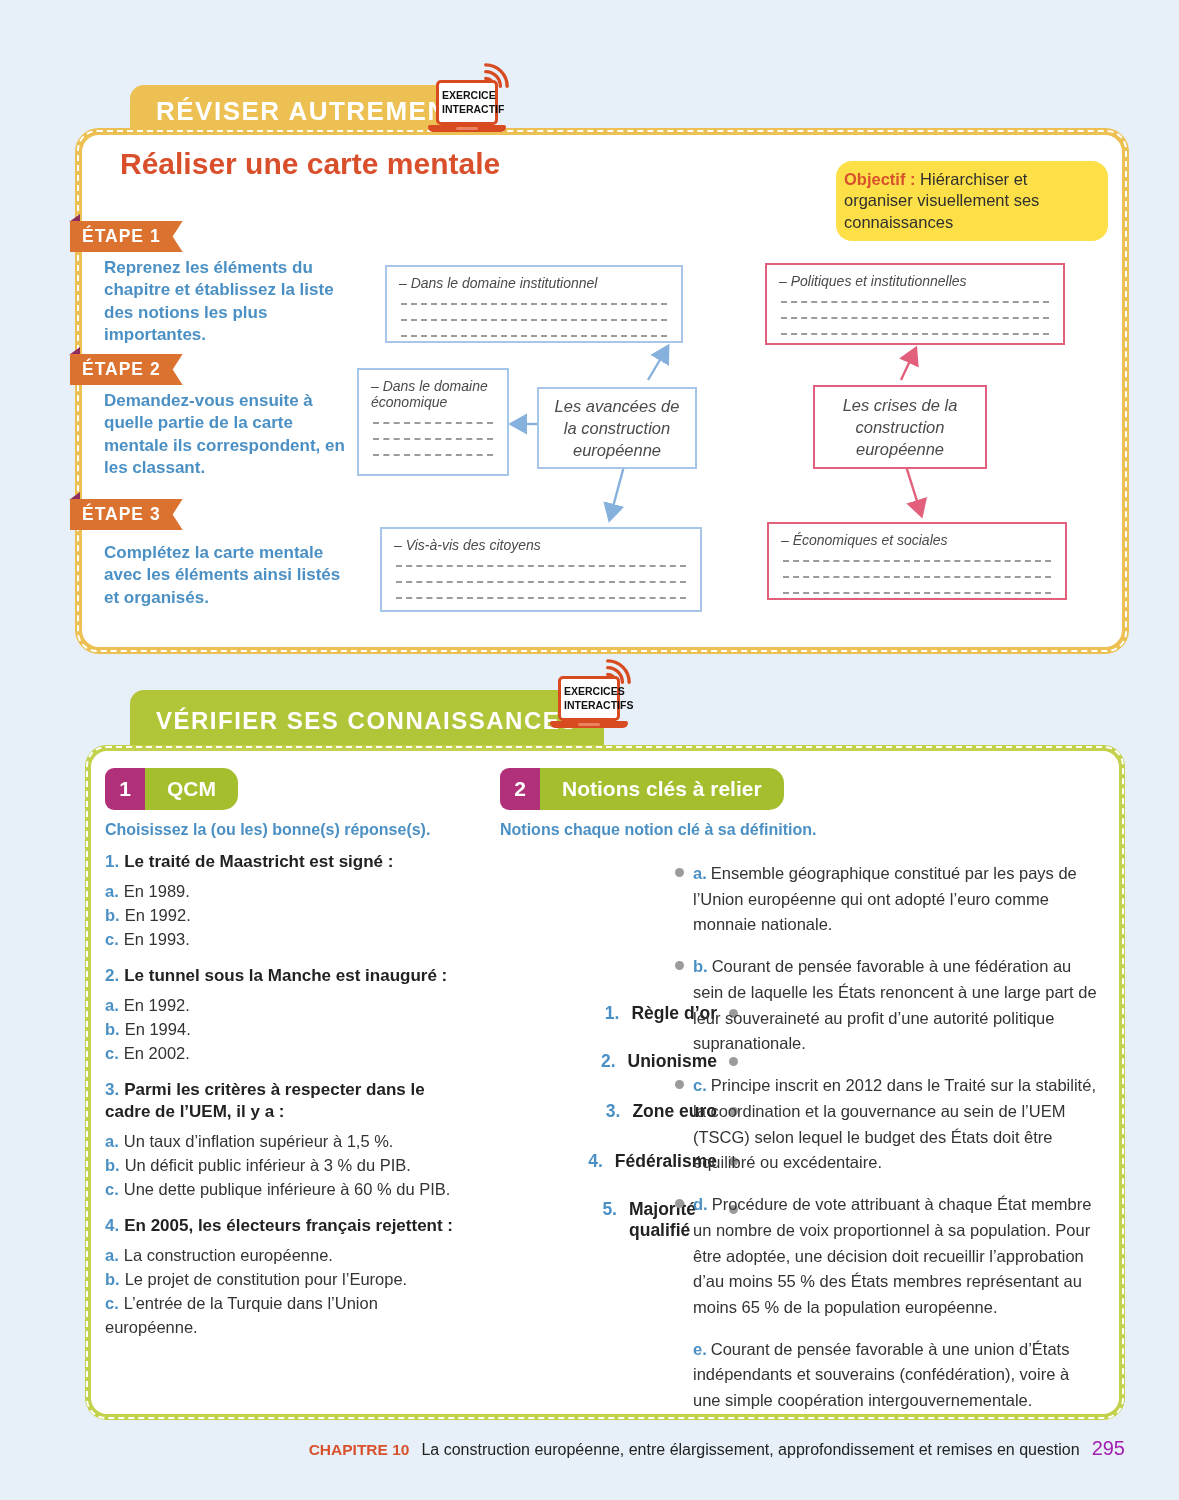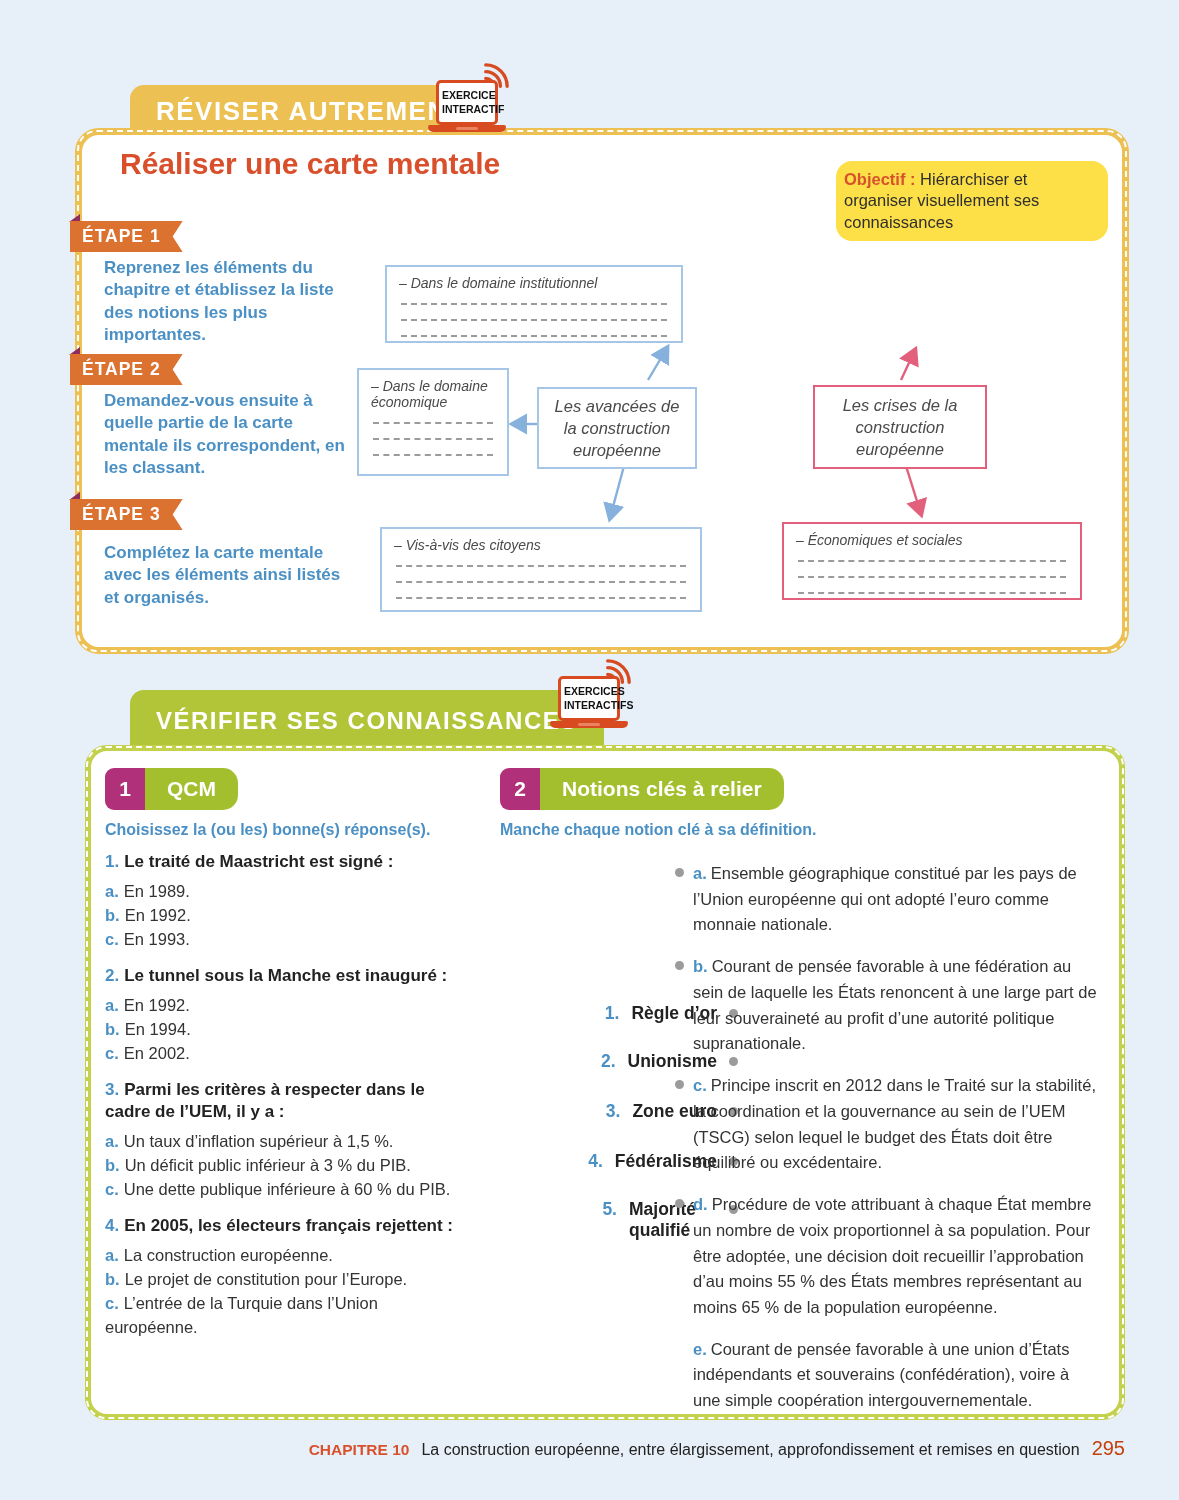--- a/index.html
+++ b/index.html
@@ -74,21 +74,21 @@
   .defs-col{position:absolute;left:584px;top:110px;width:424px;}
   .def{display:flex;gap:9px;margin-bottom:16px;}
   .def .dot{margin-top:7px;}
   .def.no-dot .dot{visibility:hidden;}
   .def-text{margin:0;font-size:16.5px;color:#333;line-height:1.56;}
   .def-letter{color:#4b90c4;font-weight:bold;margin-right:4px;}
   
   .footer{position:absolute;top:1437px;right:54px;display:flex;align-items:baseline;gap:12px;}
   .chap{color:#d9512c;font-weight:bold;font-size:15.5px;}
   .chap-title{color:#222;font-size:16px;}
-  .pageno{color:#c2410c;font-size:20px;}
+  .pageno{color:#a21caf;font-size:20px;}
 </style>
 </head>
 <body>
 
 <div class="tab tab-yellow">
   <span>RÉVISER AUTREMENT</span>
 </div>
 
 <div class="panel panel-yellow">
   <h1 class="carte-title">Réaliser une carte mentale</h1>
@@ -132,20 +132,26 @@
     <line x1="824" y1="331" x2="839" y2="379" stroke="#e2607c" stroke-width="2.4" marker-end="url(#mp)"></line>
   </svg>
 
   <div class="mm-box mm-blue" style="left:303px;top:130px;width:298px;height:78px;">
     <div>– Dans le domaine institutionnel</div>
     <div class="mm-line"></div>
     <div class="mm-line"></div>
     <div class="mm-line"></div>
   </div>
 
+  <div class="mm-box mm-pink" style="left:683px;top:128px;width:300px;height:82px;">
+    <div>– Politiques et institutionnelles</div>
+    <div class="mm-line"></div>
+    <div class="mm-line"></div>
+    <div class="mm-line"></div>
+  </div>
 
   <div class="mm-box mm-blue" style="left:275px;top:233px;width:152px;height:108px;">
     <div>– Dans le domaine économique</div>
     <div class="mm-line"></div>
     <div class="mm-line"></div>
     <div class="mm-line"></div>
   </div>
 
   <div class="mm-box mm-blue mm-center" style="left:455px;top:252px;width:160px;height:82px;">
     <div>Les avancées de la construction européenne</div>
@@ -155,21 +161,21 @@
     <div>Les crises de la construction européenne</div>
   </div>
 
   <div class="mm-box mm-blue" style="left:298px;top:392px;width:322px;height:85px;">
     <div>– Vis-à-vis des citoyens</div>
     <div class="mm-line"></div>
     <div class="mm-line"></div>
     <div class="mm-line"></div>
   </div>
 
-  <div class="mm-box mm-pink" style="left:685px;top:387px;width:300px;height:78px;margin-left:15px;">
+  <div class="mm-box mm-pink" style="left:685px;top:387px;width:300px;height:78px;">
     <div>– Économiques et sociales</div>
     <div class="mm-line"></div>
     <div class="mm-line"></div>
     <div class="mm-line"></div>
   </div>
 </div>
 
 <div class="badge badge-top">
   <svg class="wifi" viewBox="0 0 32 32">
     <g fill="none" stroke="#d84b20" stroke-width="3" stroke-linecap="round">
@@ -194,21 +200,21 @@
   <div class="sec-header" style="left:14px;top:17px;">
     <span class="sec-num">1</span>
     <span class="sec-title">QCM</span>
   </div>
   <p class="instr" style="left:14px;">Choisissez la (ou les) bonne(s) réponse(s).</p>
 
   <div class="sec-header" style="left:409px;top:17px;">
     <span class="sec-num">2</span>
     <span class="sec-title">Notions clés à relier</span>
   </div>
-  <p class="instr" style="left:409px;">Manche chaque notion clé à sa définition.</p>
+  <p class="instr" style="left:409px;">Notions chaque notion clé à sa définition.</p>
 
   <div class="qcm-col">
     <div class="question">
       <p class="q-title"><span class="q-num">1.</span><span>Le traité de Maastricht est signé :</span></p>
       <div class="opt"><span class="opt-letter">a.</span><span>En 1989.</span></div>
       <div class="opt"><span class="opt-letter">b.</span><span>En 1992.</span></div>
       <div class="opt"><span class="opt-letter">c.</span><span>En 1993.</span></div>
     </div>
     <div class="question">
       <p class="q-title"><span class="q-num">2.</span><span>Le tunnel sous la Manche est inauguré :</span></p>

